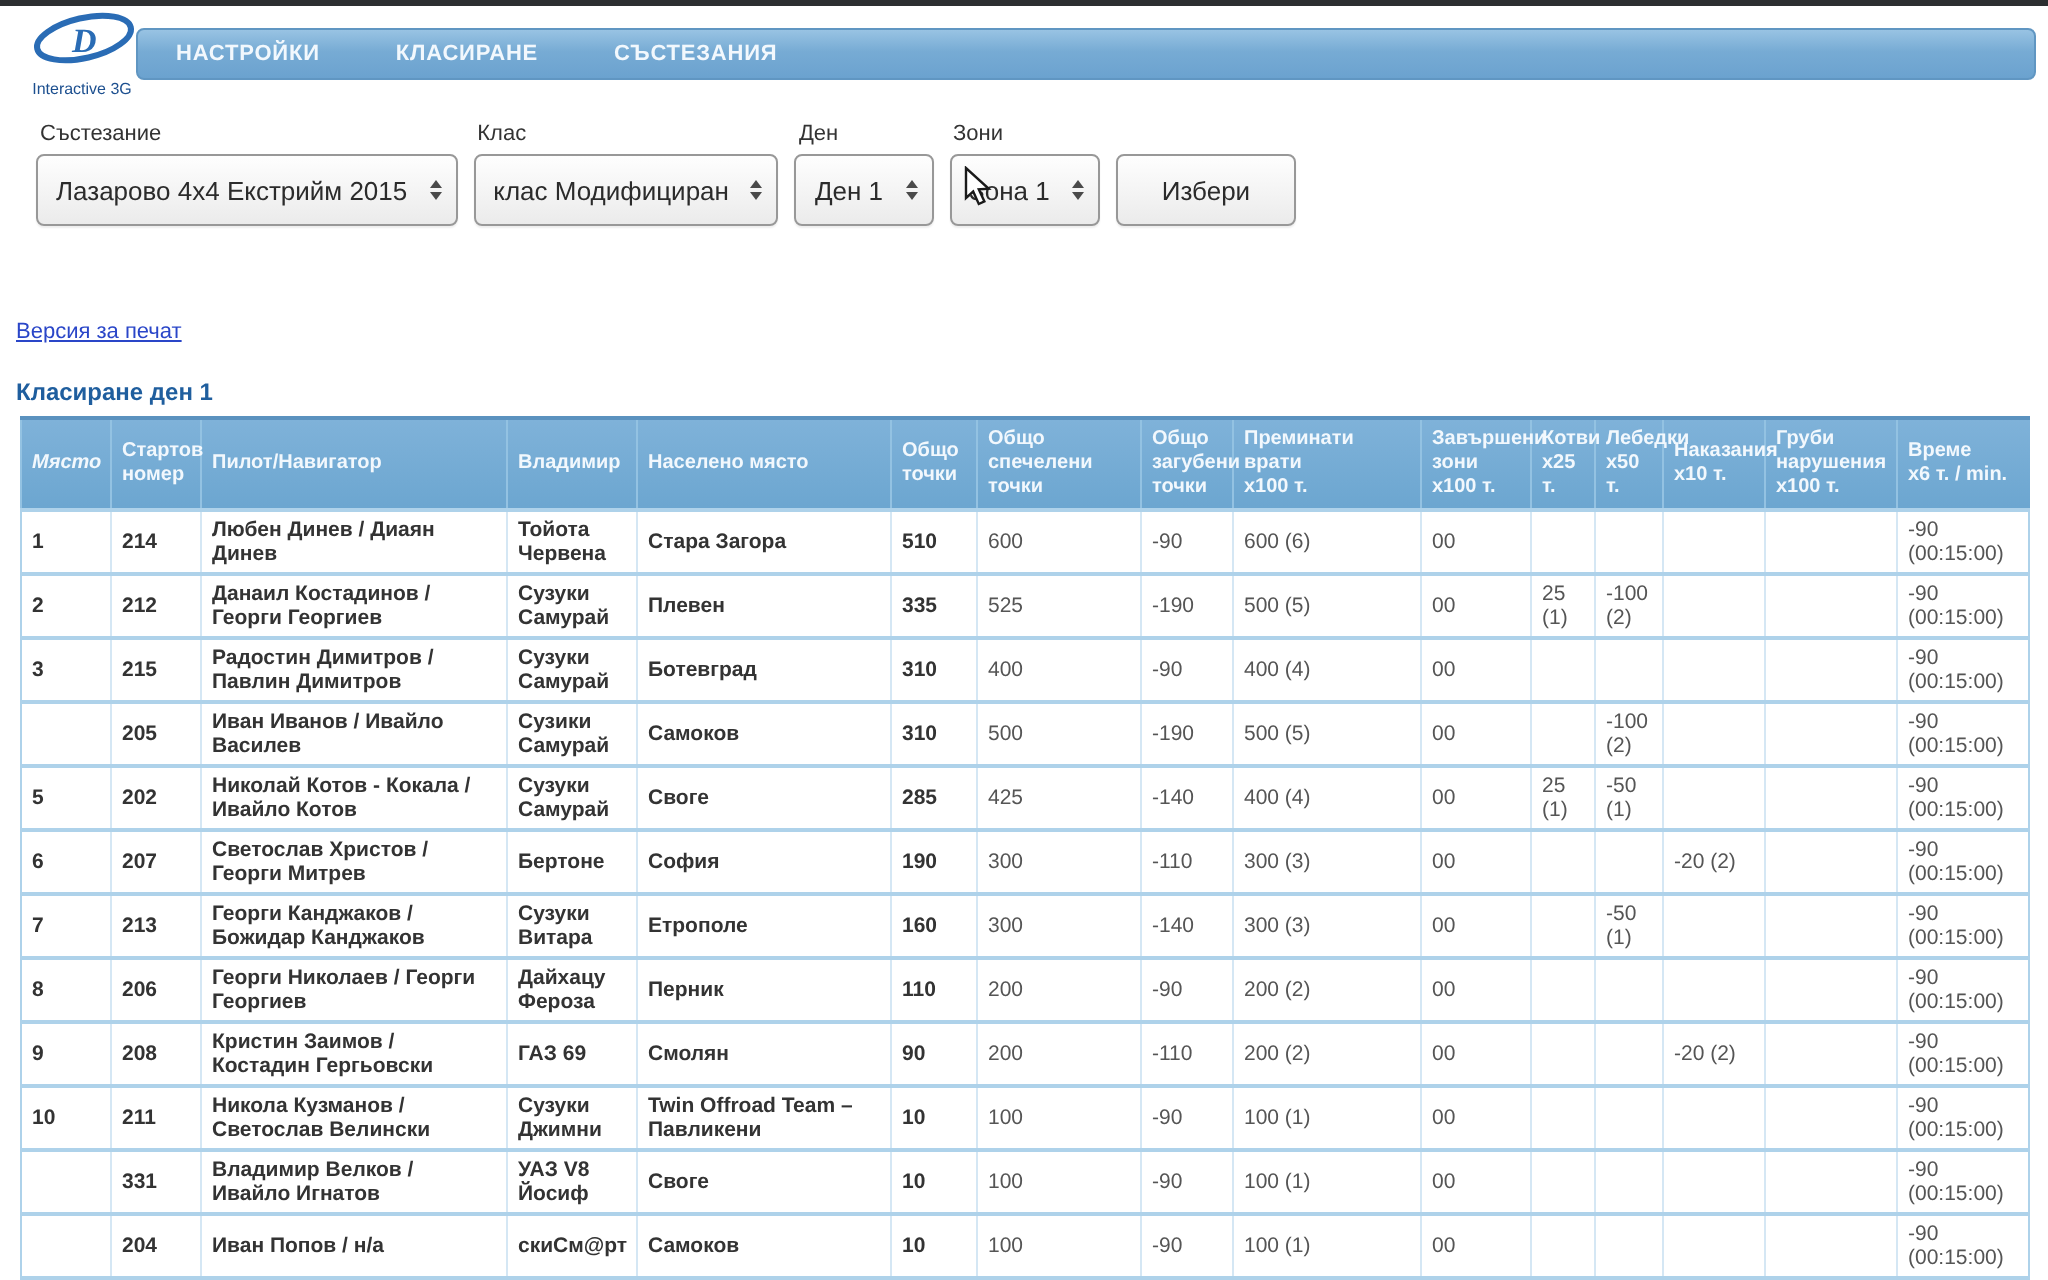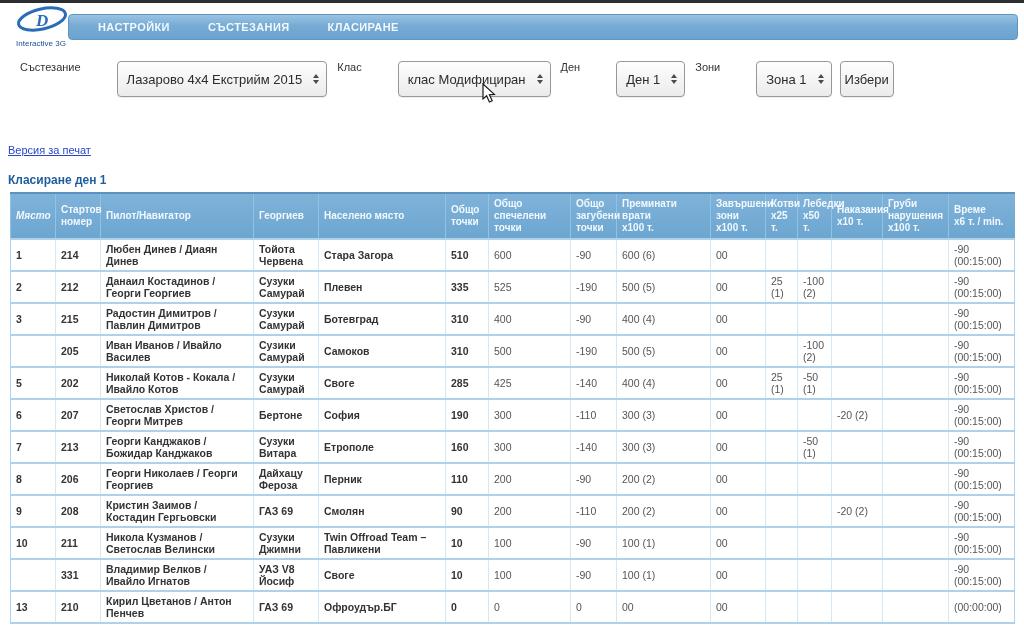--- a/index.html
+++ b/index.html
@@ -11,45 +11,45 @@
   .top-strip { height:3px; background:#2c2f31; width:100%; }
 
   
   .hdr { position:relative; height:50px; }
   .logo { position:absolute; left:10px; top:2px; width:62px; text-align:center; }
   .logo-text { font-size:8px; color:#1c4f8f; margin-top:-2px; display:block; }
   .navbar {
     position:absolute; left:68px; top:11px; width:950px; height:26px;
     border-radius:4px; border:1px solid #6096c2;
     background:linear-gradient(180deg,#98c3e3 0%,#77abd4 45%,#6ba2cf 100%);
-    display:flex; align-items:center; padding-left:10px;
+    display:flex; align-items:center; 
   }
   .nav-item {
     color:#f2f8fd; font-weight:bold; font-size:11px; letter-spacing:.4px;
     padding:0 19px; line-height:26px; cursor:pointer;
   }
 
   
   .filters { margin:8px 0 0 18px; display:flex; align-items:flex-end; gap:8px; }
-  .fgroup { display:flex; flex-direction:row;gap:36px; }
+  .fgroup { display:flex; flex-direction:column; }
   .flabel { font-size:11px; color:#333; margin:0 0 4px 2px; }
   .sel, .btn {
     height:36px; border:1px solid #989898; border-radius:4px;
     background:linear-gradient(#fefefe,#ebebeb);
     font-size:13px; color:#2b2b2b;
     display:inline-flex; align-items:center;
     box-shadow:0 1px 1px rgba(0,0,0,0.07);
   }
   .sel { padding:0 7px 0 9px; justify-content:space-between; }
   .sel .txt { margin-right:11px; white-space:nowrap; }
   .spin { display:flex; flex-direction:column; gap:2px; align-items:center; }
   .spin i { display:block; width:0; height:0; border-left:3.5px solid transparent; border-right:3.5px solid transparent; }
   .spin .up { border-bottom:4px solid #4a4a4a; }
   .spin .dn { border-top:4px solid #4a4a4a; }
-  .btn { padding:0 4px; cursor:pointer; }
+  .btn { padding:0 22px; cursor:pointer; }
 
   .cursor { position:absolute; left:482px; top:83px; z-index:5; }
 
   
   .print-link { display:inline-block; margin:29px 10px 0 8px; font-size:11px; color:#2a46c8; text-decoration:underline; cursor:pointer; }
   .page-title { margin:15px 0 5px 8px; font-size:12px; font-weight:bold; color:#1f5e9e; }
 
   
   table { margin-left:10px; width:1004px; border-collapse:collapse; table-layout:fixed;
           border-bottom:2px solid #aed2ea; }
@@ -84,22 +84,22 @@
 <div class="hdr">
   <div class="logo">
     <svg width="58" height="32" viewBox="0 0 58 32">
       <ellipse cx="30" cy="14" rx="24" ry="10" fill="none" stroke="#2a6cb5" stroke-width="3" transform="rotate(-13 30 14)"></ellipse>
       <text x="24" y="21" font-size="17" font-style="italic" font-weight="bold" fill="#2a6cb5" font-family="Liberation Serif, serif">D</text>
     </svg>
     <span class="logo-text">Interactive 3G</span>
   </div>
   <div class="navbar">
     <span class="nav-item">НАСТРОЙКИ</span>
+    <span class="nav-item">КЛАСИРАНЕ</span>
     <span class="nav-item">СЪСТЕЗАНИЯ</span>
-    <span class="nav-item">КЛАСИРАНЕ</span>
   </div>
 </div>
 
 <div class="filters">
   <div class="fgroup">
     <span class="flabel">Състезание</span>
     <div class="sel">
       <span class="txt">Лазарово 4х4 Екстрийм 2015</span>
       <span class="spin">
           <i class="up"></i>
@@ -166,21 +166,21 @@
       <col class="c12">
       <col class="c13">
       <col class="c14">
   </colgroup>
   <thead>
     <tr>
         <th>Място</th>
         <th>Стартов
 номер</th>
         <th>Пилот/Навигатор</th>
-        <th>Георгиев</th>
+        <th>Владимир</th>
         <th>Населено място</th>
         <th>Общо
 точки</th>
         <th>Общо спечелени
 точки</th>
         <th>Общо загубени
 точки</th>
         <th>Преминати
 врати
 х100 т.</th>
@@ -397,20 +397,38 @@
         <td class="r">100 (1)</td>
         <td class="r">00</td>
         <td class="r"></td>
         <td class="r"></td>
         <td class="r"></td>
         <td class="r"></td>
         <td class="r">-90
 (00:15:00)</td>
       </tr>
       <tr>
+        <td class="b"></td>
+        <td class="b">204</td>
+        <td class="b">Иван Попов / н/а</td>
+        <td class="b">скиСм@рт</td>
+        <td class="b">Самоков</td>
+        <td class="b">10</td>
+        <td class="r">100</td>
+        <td class="r">-90</td>
+        <td class="r">100 (1)</td>
+        <td class="r">00</td>
+        <td class="r"></td>
+        <td class="r"></td>
+        <td class="r"></td>
+        <td class="r"></td>
+        <td class="r">-90
+(00:15:00)</td>
+      </tr>
+      <tr>
         <td class="b">13</td>
         <td class="b">210</td>
         <td class="b">Кирил Цветанов / Антон Пенчев</td>
         <td class="b">ГАЗ 69</td>
         <td class="b">Офроудър.БГ</td>
         <td class="b">0</td>
         <td class="r">0</td>
         <td class="r">0</td>
         <td class="r">00</td>
         <td class="r">00</td>

